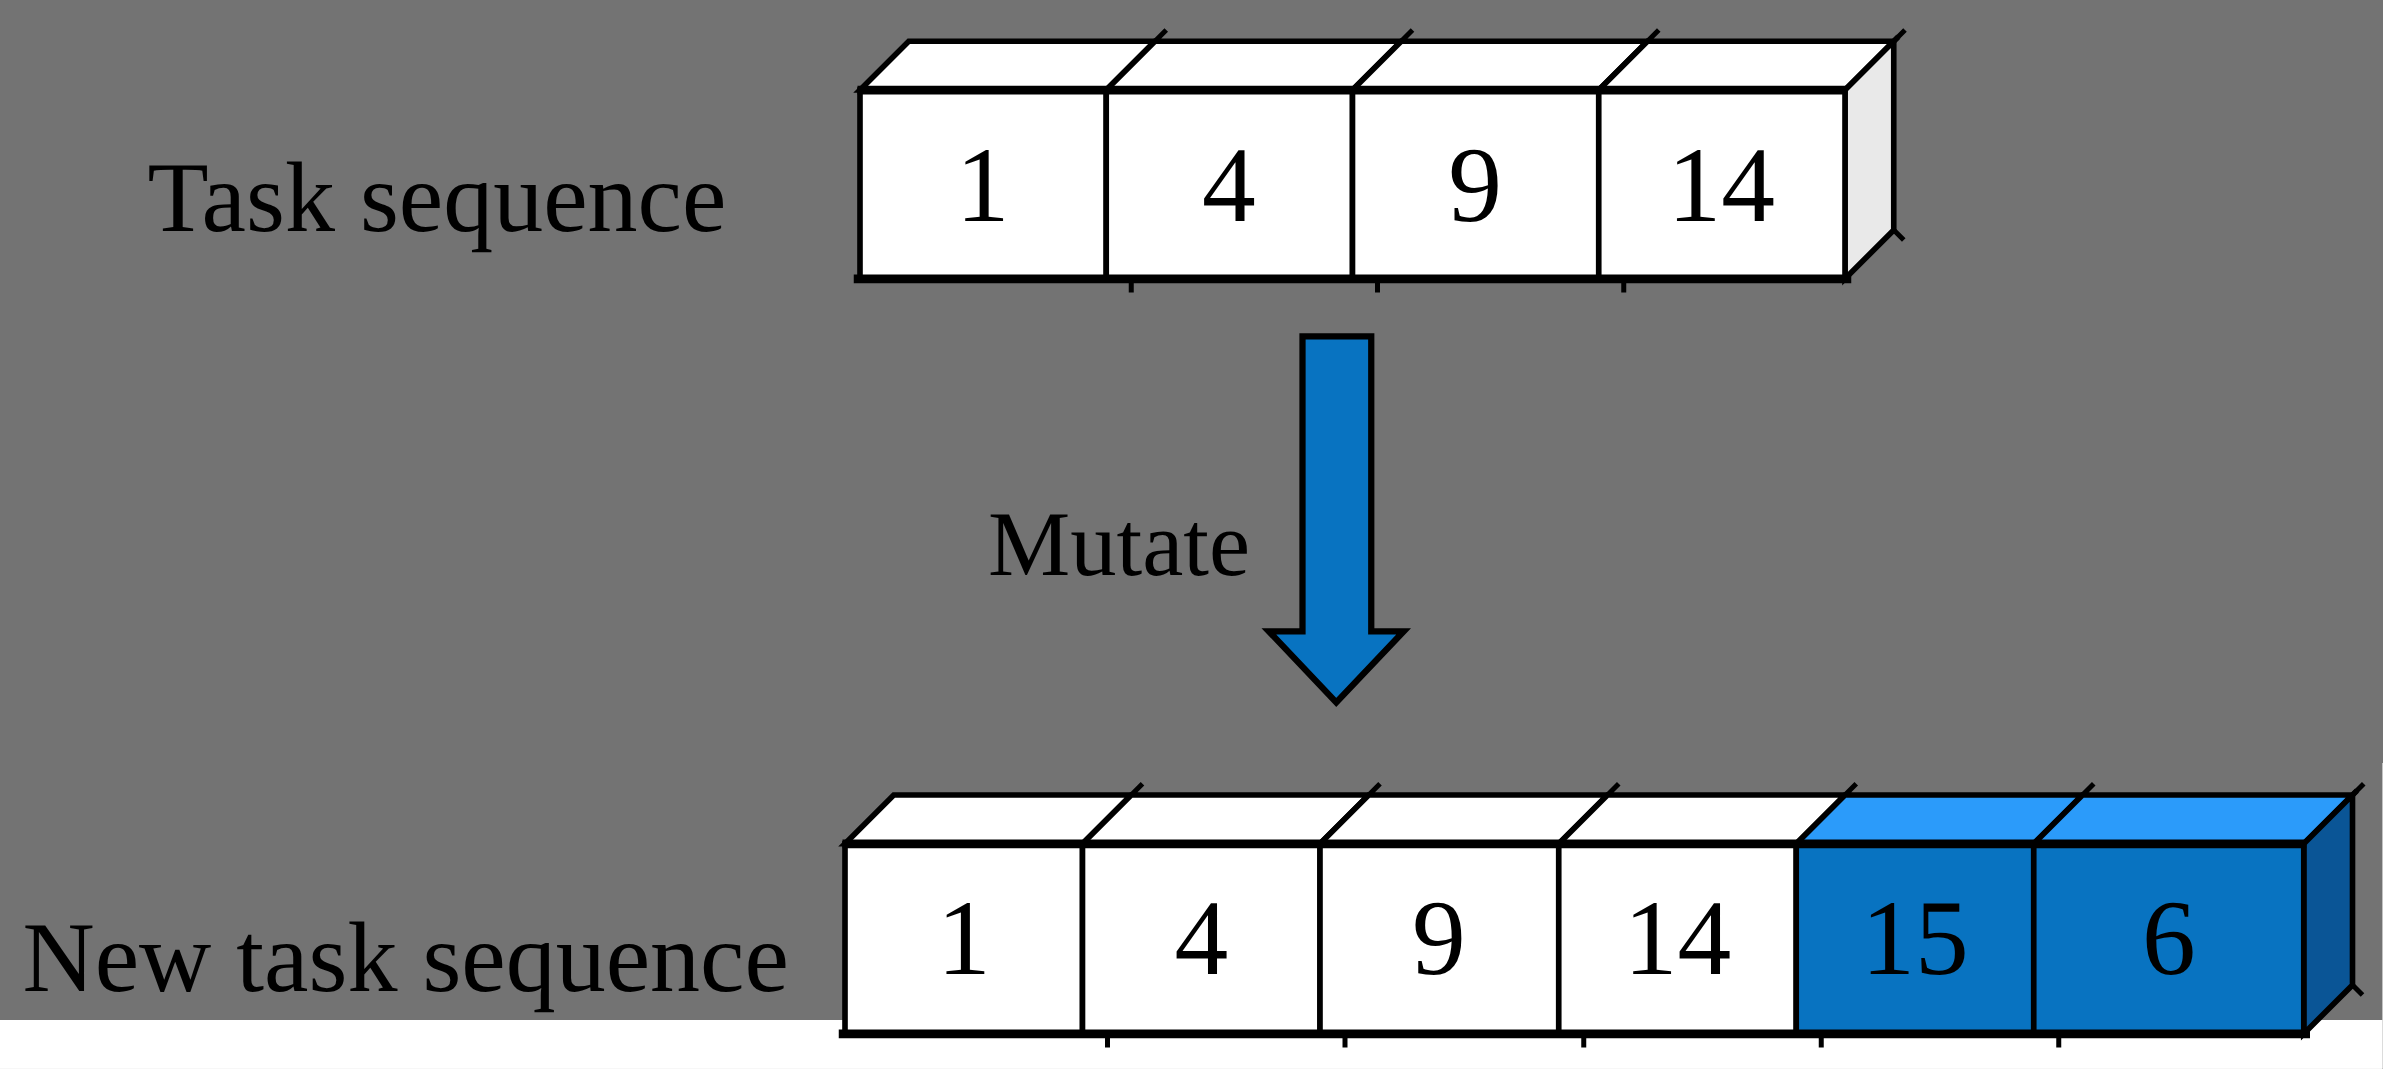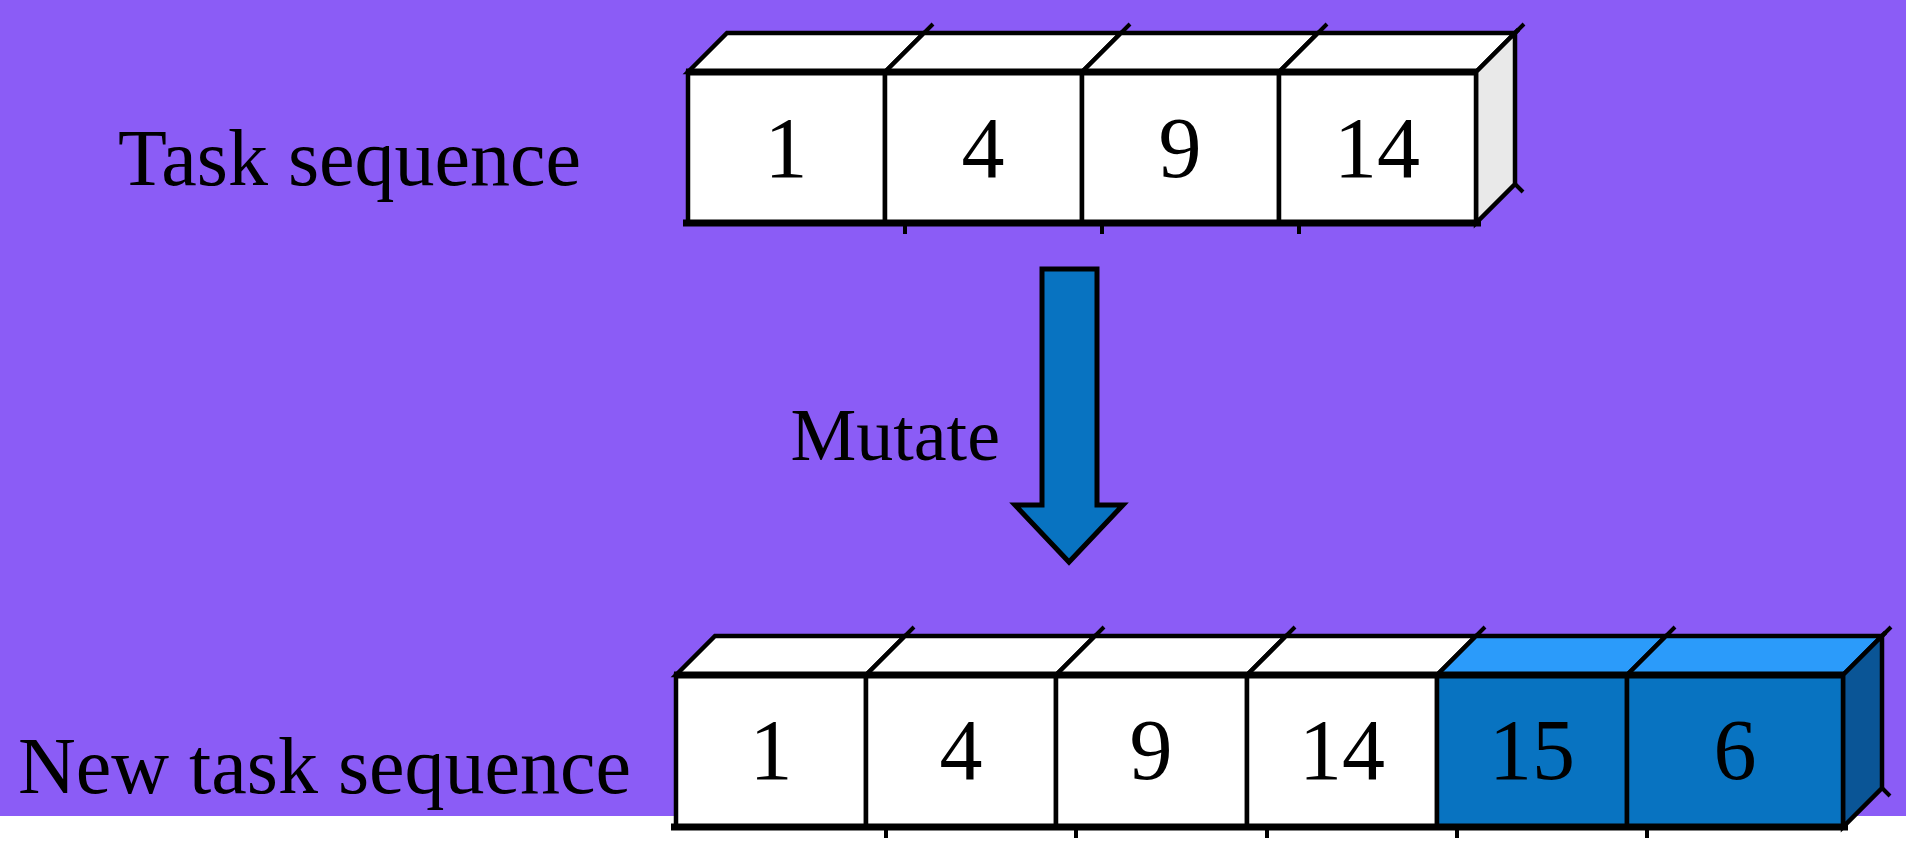--- a/index.html
+++ b/index.html
@@ -7,21 +7,21 @@
     padding: 0;
     background: #ffffff;
     width: 1906px;
     height: 855px;
     overflow: hidden;
   }
   .slide {
     position: relative;
     width: 1906px;
     height: 816px;
-    background: #8b5cf6;
+    background: #737373;
     text-align: right;
   }
   svg.diagram {
     position: absolute;
     left: 0;
     top: 0;
     display: block;
   }
   svg text {
     font-family: "Liberation Serif", "DejaVu Serif", serif;

